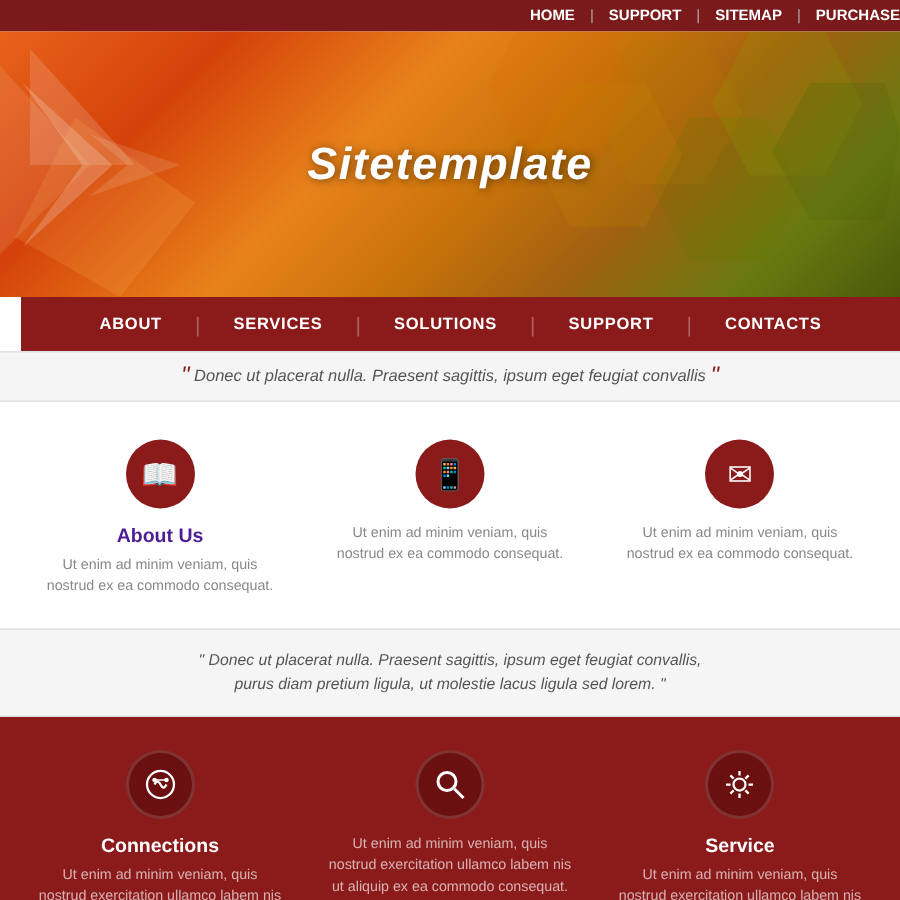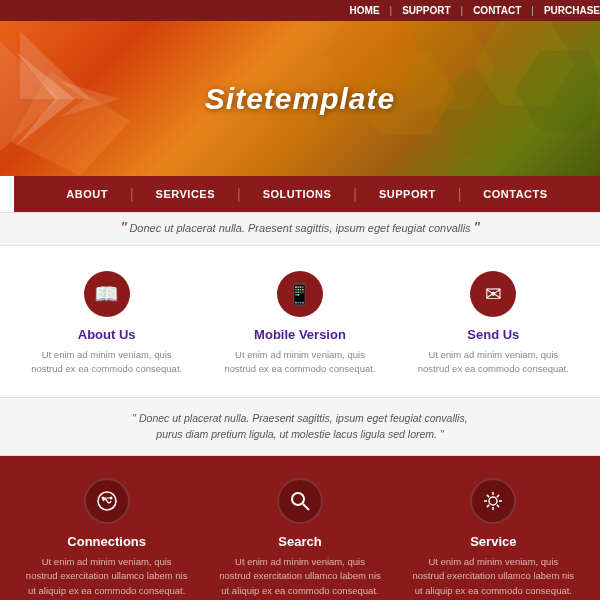--- a/index.html
+++ b/index.html
@@ -18,21 +18,21 @@
       color: #fff;
       text-decoration: none;
       font-size: 10px;
       font-weight: bold;
     }
     .top-nav span { color: #aaa; font-size: 10px; }
 
     
     .hero {
       position: relative;
-      height: 155px;
+      height: 177px;
       background: linear-gradient(135deg, #e8621a 0%, #d4420a 20%, #e8821a 40%, #c8730a 55%, #a06010 70%, #6a7a10 85%, #4a5a0a 100%);
       overflow: hidden;
       display: flex;
       align-items: center;
       justify-content: center;
     }
     .hero-shapes {
       position: absolute;
       inset: 0;
       overflow: hidden;
@@ -174,21 +174,21 @@
     }
   </style>
 </head>
 <body>
 
 <div class="top-nav">
   <a>HOME</a>
   <span>|</span>
   <a>SUPPORT</a>
   <span>|</span>
-  <a>CONTACT</a>
+  <a>SITEMAP</a>
   <span>|</span>
   <a>PURCHASE</a>
 </div>
 
 <div class="hero">
 
   <svg class="hero-shapes" viewBox="0 0 600 155" preserveAspectRatio="none" style="position:absolute;inset:0;width:100%;height:100%;">
 
     <polygon points="20,10 90,78 20,78" fill="rgba(255,255,255,0.15)"></polygon>
     <polygon points="0,20 60,78 0,130" fill="rgba(255,255,255,0.1)"></polygon>
@@ -226,26 +226,24 @@
 </div>
 
 <div class="features">
   <div class="feature-item">
     <div class="feature-icon">📖</div>
     <div class="feature-title">About Us</div>
     <div class="feature-text">Ut enim ad minim veniam, quis nostrud ex ea commodo consequat.</div>
   </div>
   <div class="feature-item">
     <div class="feature-icon">📱</div>
-    <div class="feature-title">Mobile Version</div>
     <div class="feature-text">Ut enim ad minim veniam, quis nostrud ex ea commodo consequat.</div>
   </div>
   <div class="feature-item">
     <div class="feature-icon">✉</div>
-    <div class="feature-title">Send Us</div>
     <div class="feature-text">Ut enim ad minim veniam, quis nostrud ex ea commodo consequat.</div>
   </div>
 </div>
 
 <div class="quote2">
   <span class="qq">"</span>
   <span>Donec ut placerat nulla. Praesent sagittis, ipsum eget feugiat convallis,<br>purus diam pretium ligula, ut molestie lacus ligula sed lorem.</span>
   <span class="qq">"</span>
 </div>
 
@@ -263,21 +261,20 @@
     <div class="service-title">Connections</div>
     <div class="service-text">Ut enim ad minim veniam, quis nostrud exercitation ullamco labem nis ut aliquip ex ea commodo consequat.</div>
   </div>
   <div class="service-item">
     <div class="service-icon">
       <svg width="22" height="22" viewBox="0 0 22 22" fill="none">
         <circle cx="9" cy="9" r="6" stroke="white" stroke-width="2" fill="none"></circle>
         <line x1="14" y1="14" x2="20" y2="20" stroke="white" stroke-width="2"></line>
       </svg>
     </div>
-    <div class="service-title">Search</div>
     <div class="service-text">Ut enim ad minim veniam, quis nostrud exercitation ullamco labem nis ut aliquip ex ea commodo consequat.</div>
   </div>
   <div class="service-item">
     <div class="service-icon">
       <svg width="22" height="22" viewBox="0 0 22 22" fill="none">
         <circle cx="11" cy="11" r="4" stroke="white" stroke-width="1.5" fill="none"></circle>
         <path d="M11 2 L11 5 M11 17 L11 20 M2 11 L5 11 M17 11 L20 11 M4.9 4.9 L7.1 7.1 M14.9 14.9 L17.1 17.1 M4.9 17.1 L7.1 14.9 M14.9 7.1 L17.1 4.9" stroke="white" stroke-width="1.5"></path>
       </svg>
     </div>
     <div class="service-title">Service</div>

